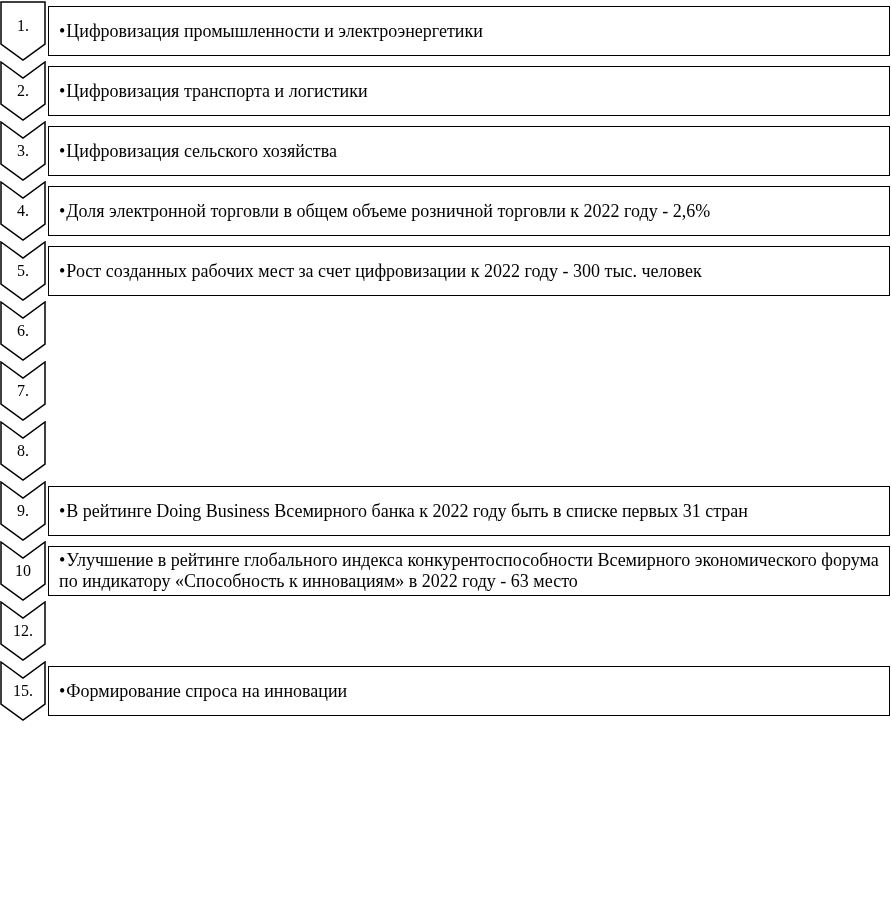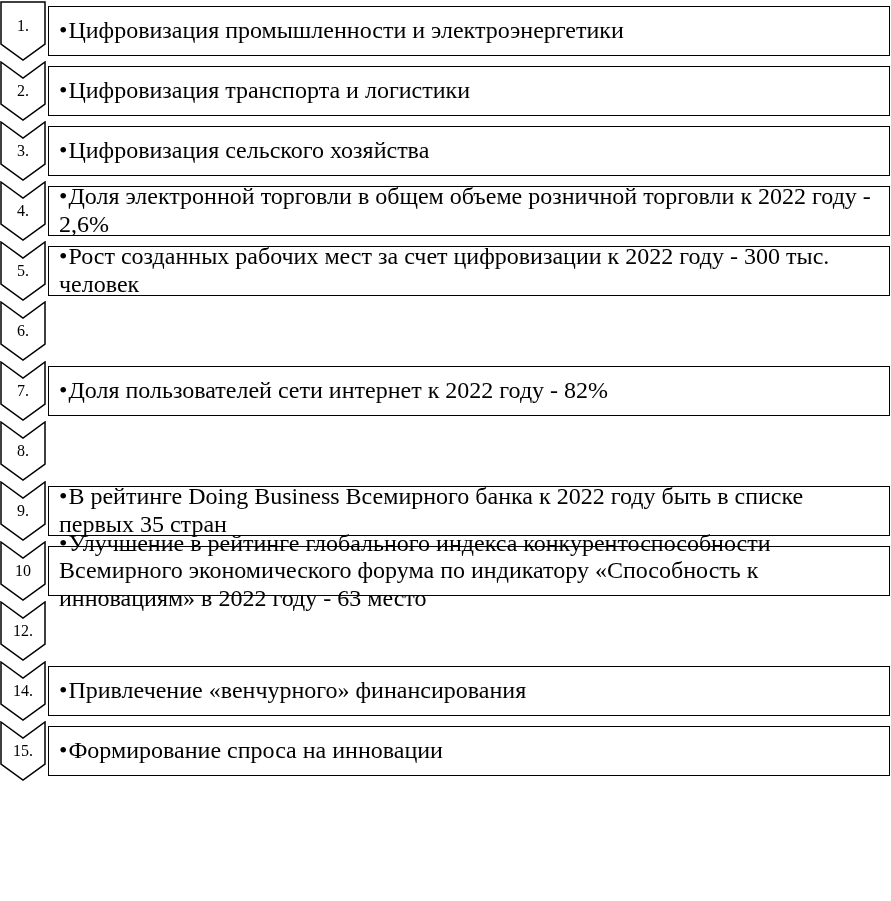--- a/index.html
+++ b/index.html
@@ -39,21 +39,21 @@
     flex: 1;
     margin: 5px 1px 5px 2px;
     border: 1.5px solid #000000;
     background: #ffffff;
     display: flex;
     align-items: center;
     padding: 1px 8px 1px 10px;
     box-sizing: border-box;
   }
   .box-inner {
-    font-size: 24px;
+    font-size: 18px;
     line-height: 1.15;
     color: #000000;
   }
   .bullet {
     margin-right: 1px;
   }
 </style>
 </head>
 <body>
 
@@ -114,39 +114,36 @@
       <polygon class="chev-poly" points="1,1 23,17 45,1 45,43 23,59 1,43"></polygon>
       <text class="chev-num" x="23" y="35">6.</text>
     </svg>
   </div>
 
   <div class="row">
     <svg class="chev" width="46" height="60" viewBox="0 0 46 60">
       <polygon class="chev-poly" points="1,1 23,17 45,1 45,43 23,59 1,43"></polygon>
       <text class="chev-num" x="23" y="35">7.</text>
     </svg>
-    <div class="box">
-      <div class="box-inner"><span class="bullet">•</span><span>Доля пользователей сети интернет к 2022 году  - 82%</span></div>
-    </div>
   </div>
 
   <div class="row">
     <svg class="chev" width="46" height="60" viewBox="0 0 46 60">
       <polygon class="chev-poly" points="1,1 23,17 45,1 45,43 23,59 1,43"></polygon>
       <text class="chev-num" x="23" y="35">8.</text>
     </svg>
   </div>
 
   <div class="row">
     <svg class="chev" width="46" height="60" viewBox="0 0 46 60">
       <polygon class="chev-poly" points="1,1 23,17 45,1 45,43 23,59 1,43"></polygon>
       <text class="chev-num" x="23" y="35">9.</text>
     </svg>
     <div class="box">
-      <div class="box-inner"><span class="bullet">•</span><span>В рейтинге Doing Business Всемирного банка к 2022 году быть в списке первых 35 стран</span></div>
+      <div class="box-inner"><span class="bullet">•</span><span>В рейтинге Doing Business Всемирного банка к 2022 году быть в списке первых 31 стран</span></div>
     </div>
   </div>
 
   <div class="row">
     <svg class="chev" width="46" height="60" viewBox="0 0 46 60">
       <polygon class="chev-poly" points="1,1 23,17 45,1 45,43 23,59 1,43"></polygon>
       <text class="chev-num" x="23" y="35">10</text>
     </svg>
     <div class="box">
       <div class="box-inner"><span class="bullet">•</span><span>Улучшение в рейтинге глобального индекса конкурентоспособности Всемирного экономического форума по индикатору «Способность к инновациям» в 2022 году - 63 место</span></div>
@@ -155,29 +152,20 @@
 
 
   <div class="row">
     <svg class="chev" width="46" height="60" viewBox="0 0 46 60">
       <polygon class="chev-poly" points="1,1 23,17 45,1 45,43 23,59 1,43"></polygon>
       <text class="chev-num" x="23" y="35">12.</text>
     </svg>
   </div>
 
 
-  <div class="row">
-    <svg class="chev" width="46" height="60" viewBox="0 0 46 60">
-      <polygon class="chev-poly" points="1,1 23,17 45,1 45,43 23,59 1,43"></polygon>
-      <text class="chev-num" x="23" y="35">14.</text>
-    </svg>
-    <div class="box">
-      <div class="box-inner"><span class="bullet">•</span><span>Привлечение «венчурного» финансирования</span></div>
-    </div>
-  </div>
 
   <div class="row">
     <svg class="chev" width="46" height="60" viewBox="0 0 46 60">
       <polygon class="chev-poly" points="1,1 23,17 45,1 45,43 23,59 1,43"></polygon>
       <text class="chev-num" x="23" y="35">15.</text>
     </svg>
     <div class="box">
       <div class="box-inner"><span class="bullet">•</span><span>Формирование спроса на инновации</span></div>
     </div>
   </div>

